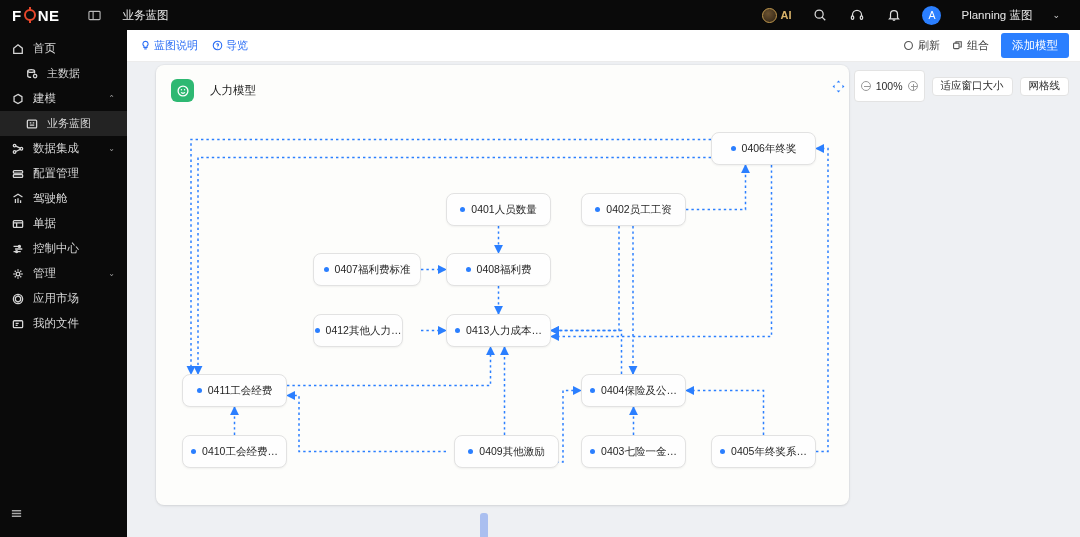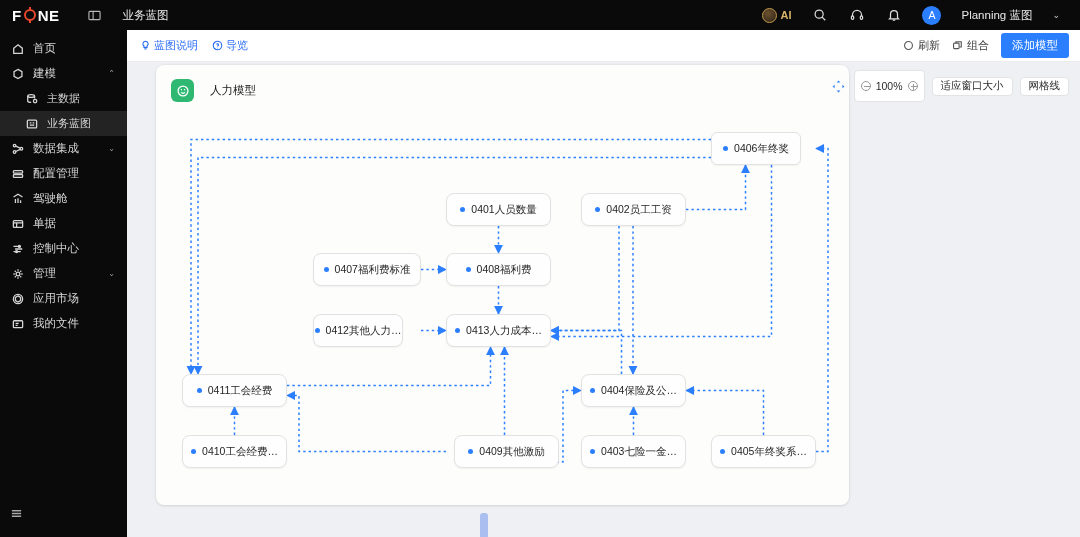--- a/index.html
+++ b/index.html
@@ -209,39 +209,39 @@
   <div class="sidebar">
     <div id="nav-list">
         <div class="nav-item">
           <span class="nav-ico">
             <svg viewBox="0 0 14 14">
               <path d="M2 6L7 2l5 4v6H2z"></path>
             </svg>
           </span>
           <span>首页</span>
         </div>
-        <div class="nav-item">
-          <span class="nav-ico">
-            <svg viewBox="0 0 14 14">
-              <path d="M7 1.6l4.6 2.6v5.6L7 12.4 2.4 9.8V4.2z"></path>
-            </svg>
-          </span>
-          <span>建模</span>
-          <span class="nav-caret">⌃</span>
-        </div>
         <div class="nav-item sub">
           <span class="nav-ico">
             <svg viewBox="0 0 14 14">
               <ellipse cx="6" cy="3.4" rx="4" ry="1.6"></ellipse>
               <path d="M2 3.4v6c0 .9 1.8 1.6 4 1.6"></path>
               <path d="M10 3.4v3"></path>
               <circle cx="10.6" cy="9.4" r="2"></circle>
             </svg>
           </span>
           <span>主数据</span>
+        </div>
+        <div class="nav-item">
+          <span class="nav-ico">
+            <svg viewBox="0 0 14 14">
+              <path d="M7 1.6l4.6 2.6v5.6L7 12.4 2.4 9.8V4.2z"></path>
+            </svg>
+          </span>
+          <span>建模</span>
+          <span class="nav-caret">⌃</span>
         </div>
         <div class="nav-item sub active">
           <span class="nav-ico">
             <svg viewBox="0 0 14 14">
               <rect x="1.6" y="2.6" width="10.8" height="8.8" rx="1"></rect>
               <path d="M4.4 5.6h1.8M7.8 5.6h1.8M4.4 8.4h5.2"></path>
             </svg>
           </span>
           <span>业务蓝图</span>
         </div>
@@ -421,21 +421,21 @@
                 <polyline points="290,386.5 143,386.5 143,330.5 131,330.5" marker-end="url(#ar)"></polyline>
                 <polyline points="348.5,370 348.5,282" marker-end="url(#ar)"></polyline>
                 <polyline points="395,397 407,397 407,325.5 425,325.5" marker-end="url(#ar)"></polyline>
                 <polyline points="477.5,370 477.5,342" marker-end="url(#ar)"></polyline>
                 <polyline points="607.5,370 607.5,325.5 530,325.5" marker-end="url(#ar)"></polyline>
                 <polyline points="660,386.5 672,386.5 672,83.5 660,83.5" marker-end="url(#ar)"></polyline>
                 <polyline points="465.5,309 465.5,265.5 395,265.5" marker-end="url(#ar)"></polyline>
               </g>
           </svg>
           <div id="nodes">
-              <div class="node" style="left: 555px; top: 67px; width: 90px; border-radius: 6px;">
+              <div class="node" style="left: 555px; top: 67px; width: 105px;">
                 <span class="dot"></span>
                 <span>0406年终奖</span>
               </div>
               <div class="node" style="left: 290px; top: 128px; width: 105px;">
                 <span class="dot"></span>
                 <span>0401人员数量</span>
               </div>
               <div class="node" style="left: 425px; top: 128px; width: 105px;">
                 <span class="dot"></span>
                 <span>0402员工工资</span>

